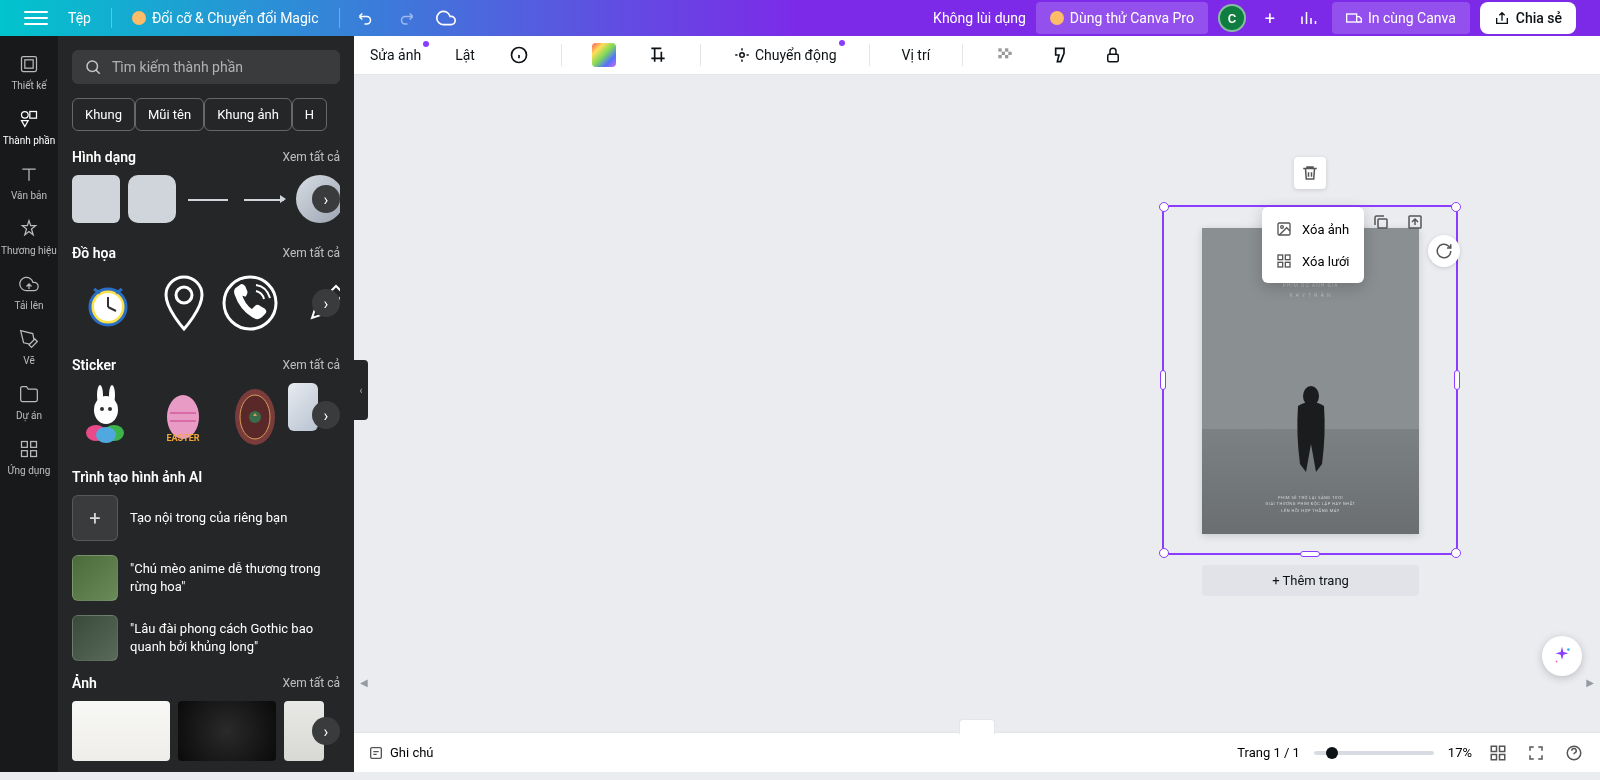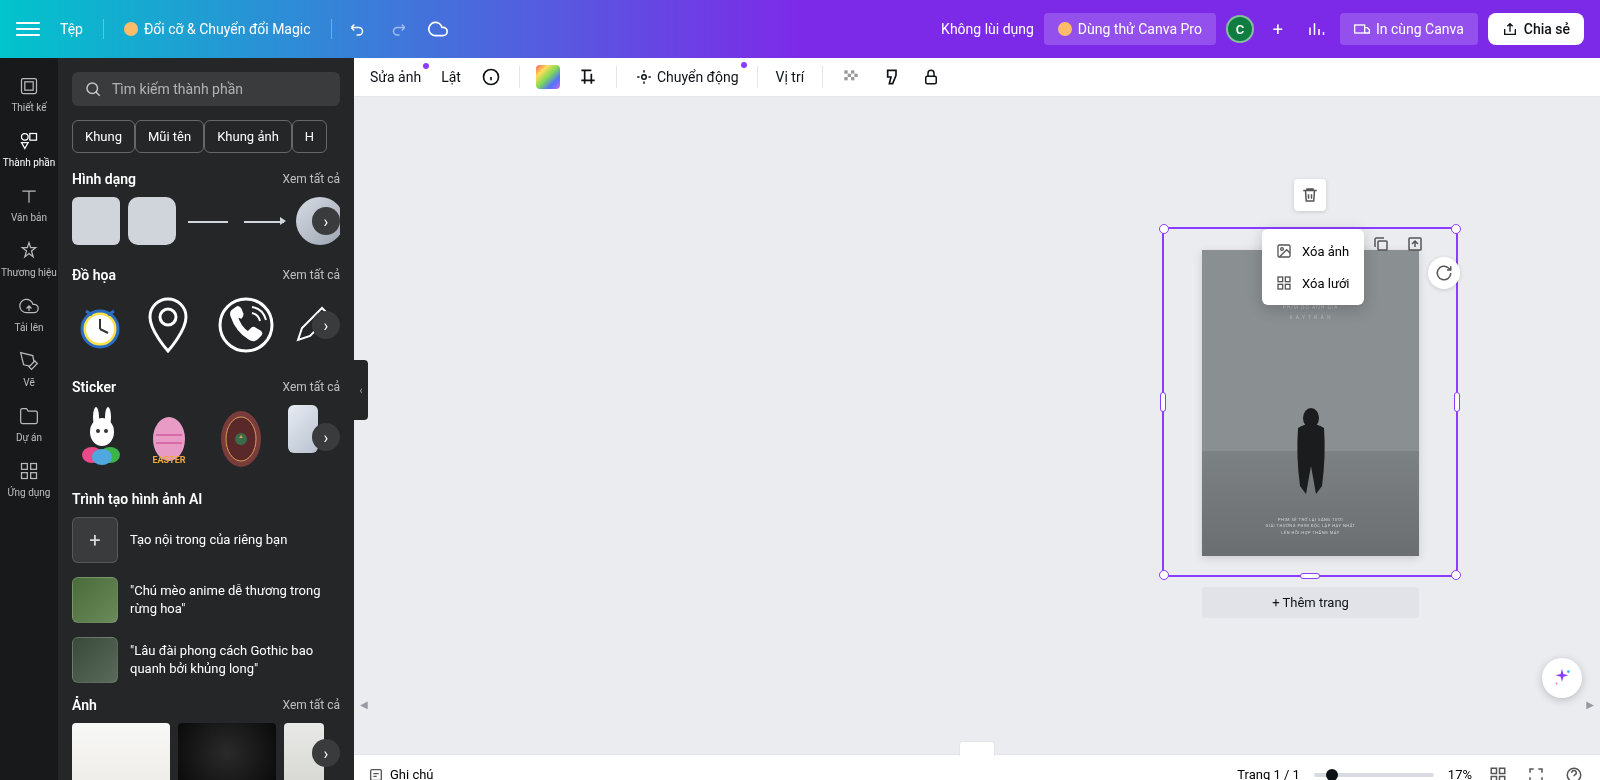--- a/index.html
+++ b/index.html
@@ -1,19 +1,19 @@
 <!DOCTYPE html>
 <html><head>
 <meta charset="utf-8">
 <style>
 * { margin: 0; padding: 0; box-sizing: border-box; font-family: -apple-system, BlinkMacSystemFont, 'Segoe UI', Roboto, sans-serif; }
 body { overflow: hidden; width: 1600px; height: 780px; background: #ebecf0; }
 
 
-.top-bar { height: 58px; background: linear-gradient(90deg, #01c4cc 0%, #7d2ae8 50%, #7d2ae8 100%); display: flex; align-items: center; padding: 0 16px; color: white; }
+.top-bar { height: 36px; background: linear-gradient(90deg, #01c4cc 0%, #7d2ae8 50%, #7d2ae8 100%); display: flex; align-items: center; padding: 0 24px; color: white; }
 .top-left { display: flex; align-items: center; gap: 12px; }
 .hamburger { width: 24px; display: flex; flex-direction: column; gap: 4px; cursor: pointer; }
 .hamburger span { height: 2px; background: white; border-radius: 1px; }
 .top-btn { color: white; font-size: 14px; cursor: pointer; padding: 4px 8px; display: flex; align-items: center; gap: 6px; }
 .crown { width: 14px; height: 14px; background: #fdbc68; border-radius: 50%; display: inline-block; }
 .top-divider { width: 1px; height: 20px; background: rgba(255,255,255,0.3); }
 .top-icon { width: 28px; height: 28px; display: flex; align-items: center; justify-content: center; cursor: pointer; border-radius: 4px; }
 .top-right { margin-left: auto; display: flex; align-items: center; gap: 10px; }
 .doc-title { font-size: 14px; color: white; }
 .pro-btn { background: rgba(255,255,255,0.18); padding: 8px 14px; border-radius: 4px; font-size: 14px; display: flex; align-items: center; gap: 6px; cursor: pointer; }
@@ -38,33 +38,33 @@
 .chip { border: 1px solid rgba(255,255,255,0.3); border-radius: 6px; padding: 8px 12px; font-size: 13px; white-space: nowrap; cursor: pointer; }
 .section-header { display: flex; justify-content: space-between; align-items: center; margin-bottom: 10px; }
 .section-title { font-size: 14px; font-weight: 600; }
 .see-all { font-size: 12px; color: rgba(255,255,255,0.7); cursor: pointer; }
 .thumb-row { display: flex; gap: 8px; margin-bottom: 22px; position: relative; overflow: hidden; }
 .thumb { width: 48px; height: 48px; background: #d0d4db; border-radius: 6px; flex-shrink: 0; }
 .thumb.circle { border-radius: 50%; background: linear-gradient(135deg, #d8dde4, #9aa3b0); }
 .thumb.line { background: transparent; position: relative; }
 .thumb.line::after { content: ''; position: absolute; top: 50%; left: 4px; right: 4px; height: 2px; background: #d0d4db; }
 .thumb.arrow::before { content: ''; position: absolute; right: 2px; top: 50%; transform: translateY(-50%); border-left: 6px solid #d0d4db; border-top: 4px solid transparent; border-bottom: 4px solid transparent; }
-.thumb.graphic { width: 64px; height: 64px; background: transparent; display: flex; align-items: center; justify-content: flex-start; }
+.thumb.graphic { width: 64px; height: 64px; background: transparent; display: flex; align-items: center; justify-content: flex-end; }
 .scroll-arrow { position: absolute; right: 0; top: 50%; transform: translateY(-50%); width: 28px; height: 28px; background: #3a3b3d; border-radius: 50%; display: flex; align-items: center; justify-content: center; cursor: pointer; z-index: 2; }
 .ai-item { display: flex; align-items: center; gap: 12px; margin-bottom: 14px; cursor: pointer; }
 .ai-thumb { width: 46px; height: 46px; border-radius: 6px; background: #3a3b3d; display: flex; align-items: center; justify-content: center; flex-shrink: 0; border: 1px solid rgba(255,255,255,0.15); }
 .ai-thumb.img { background: #4a5a3d; }
 .ai-text { font-size: 13px; line-height: 1.4; }
 
 
 .collapse-handle { position: absolute; left: 354px; top: 50%; transform: translateY(-50%); width: 14px; height: 60px; background: #252627; border-radius: 0 4px 4px 0; display: flex; align-items: center; justify-content: center; color: rgba(255,255,255,0.6); cursor: pointer; z-index: 5; font-size: 10px; }
 
 
 .canvas-area { flex: 1; display: flex; flex-direction: column; background: #ebecf0; position: relative; }
-.context-bar { height: 39px; background: white; border-bottom: 1px solid #e3e5e9; display: flex; align-items: center; padding: 0 14px; gap: 16px; }
+.context-bar { height: 39px; background: white; border-bottom: 1px solid #e3e5e9; display: flex; align-items: center; padding: 0 14px; gap: 30px; }
 .ctx-btn { font-size: 14px; color: #0d1216; cursor: pointer; display: flex; align-items: center; gap: 4px; padding: 4px 2px; position: relative; }
 .ctx-dot { width: 6px; height: 6px; background: #8b3dff; border-radius: 50%; position: absolute; top: -2px; right: -6px; }
 .ctx-divider { width: 1px; height: 22px; background: #e3e5e9; }
 .color-swatch { width: 24px; height: 24px; border-radius: 4px; background: linear-gradient(135deg, #ff5757, #ffde59, #7ed957, #5271ff, #cb6ce6); cursor: pointer; }
 .ctx-icon { width: 24px; height: 24px; display: flex; align-items: center; justify-content: center; cursor: pointer; color: #0d1216; }
 
 
 .workspace { flex: 1; position: relative; overflow: hidden; }
 
 

